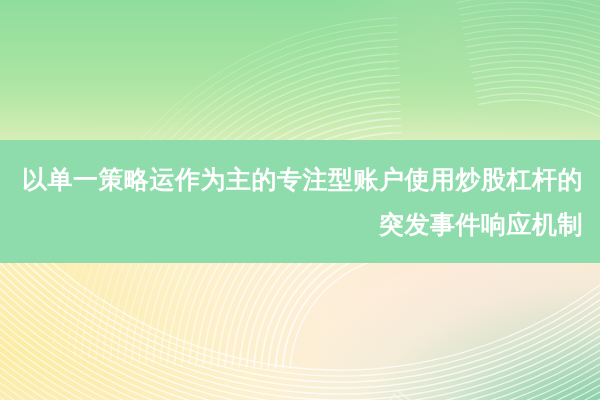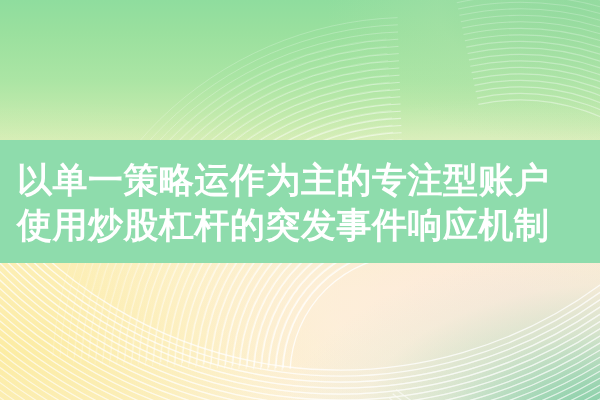--- a/index.html
+++ b/index.html
@@ -107,24 +107,24 @@
     height: 123px;
     background: #8EDCAC;
     display: flex;
     align-items: center;
     justify-content: center;
   }
 
   .title-text {
     width: 580px;
     margin: 17px;
-    text-align: left;
+    text-align: right;
     color: #FFFFFF;
     font-family: "Liberation Sans", "DejaVu Sans", sans-serif;
-    font-size: 35px;
+    font-size: 25px;
     font-weight: bold;
     line-height: 45px;
     letter-spacing: 0.5px;
     white-space: normal;
     word-break: break-all;
   }
 </style>
 </head>
 <body>
 

